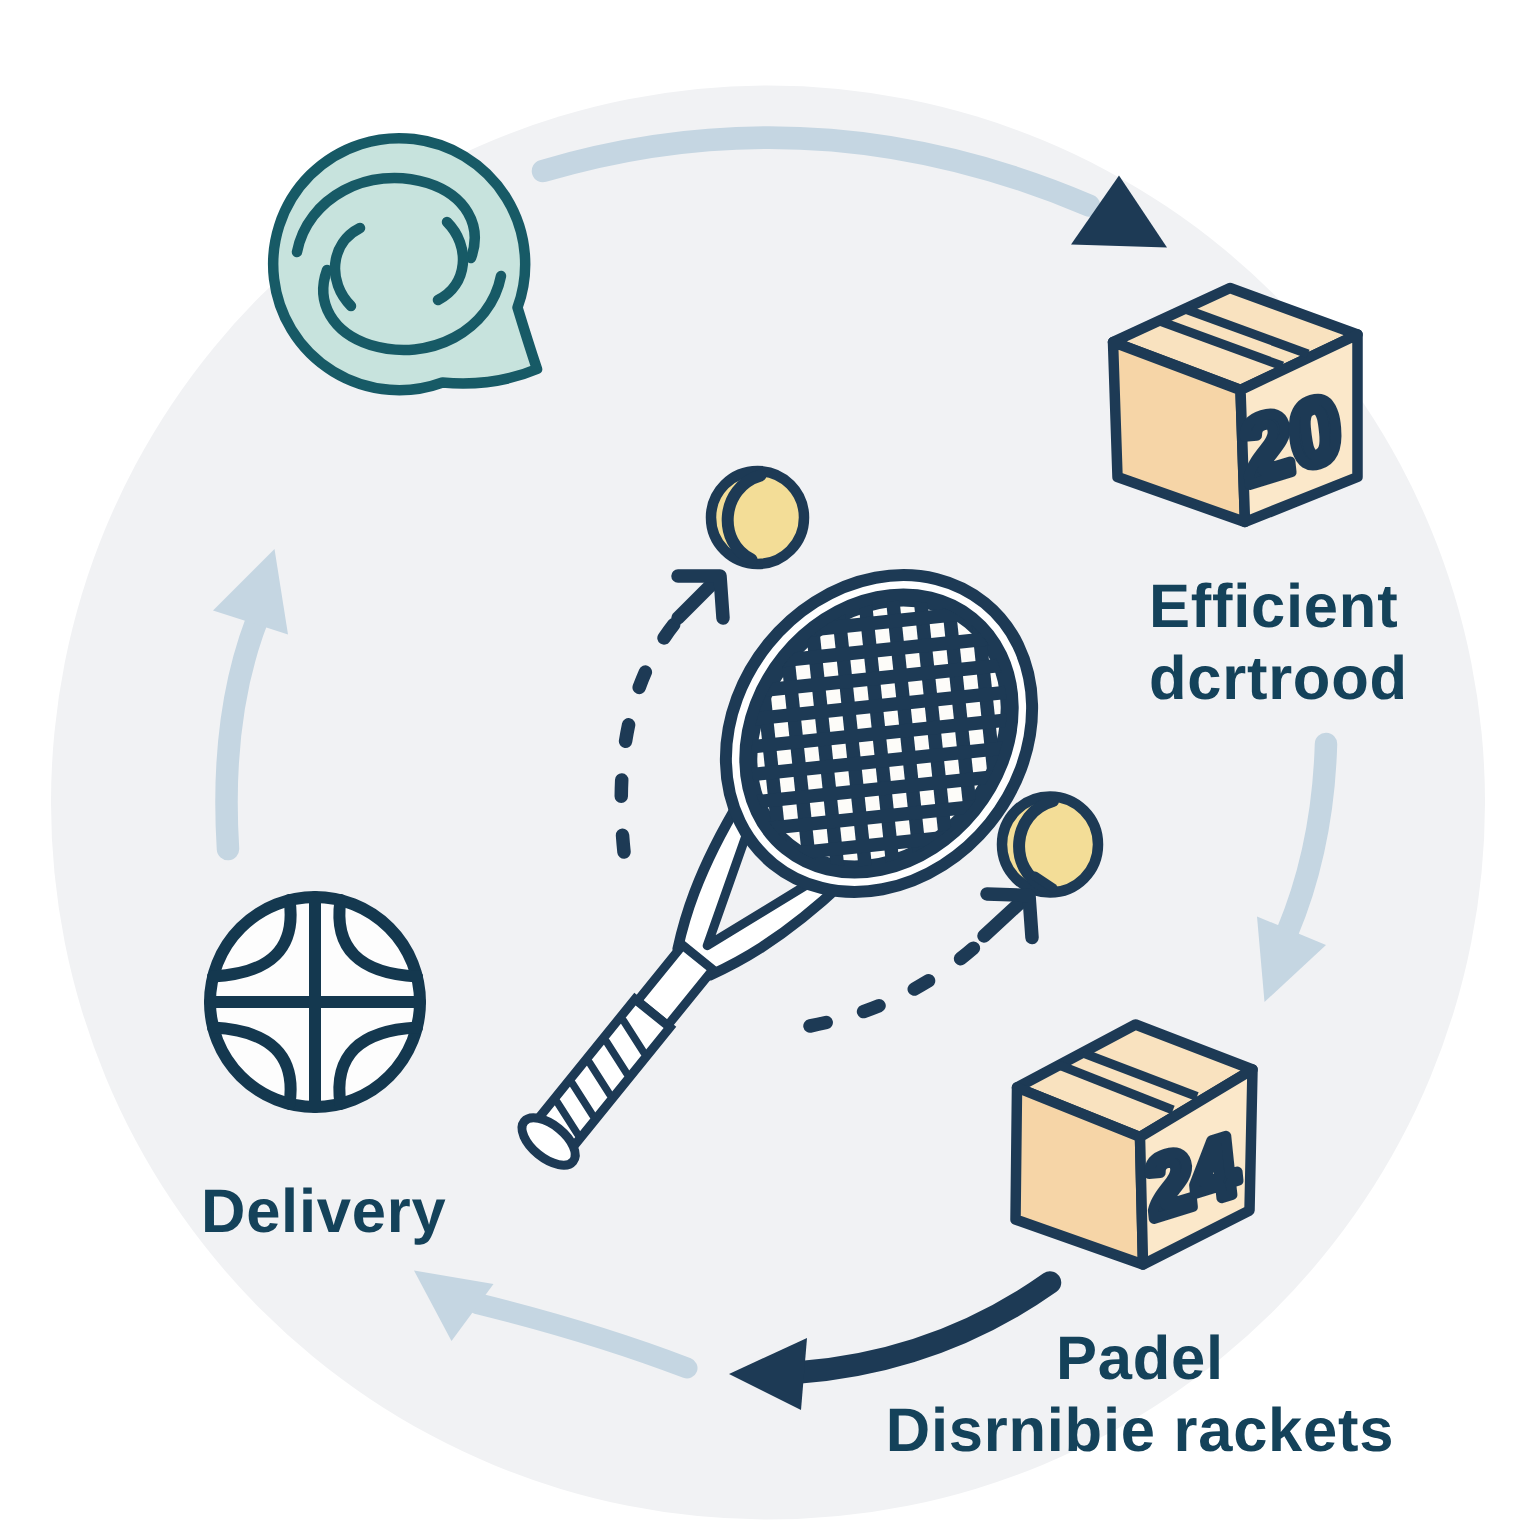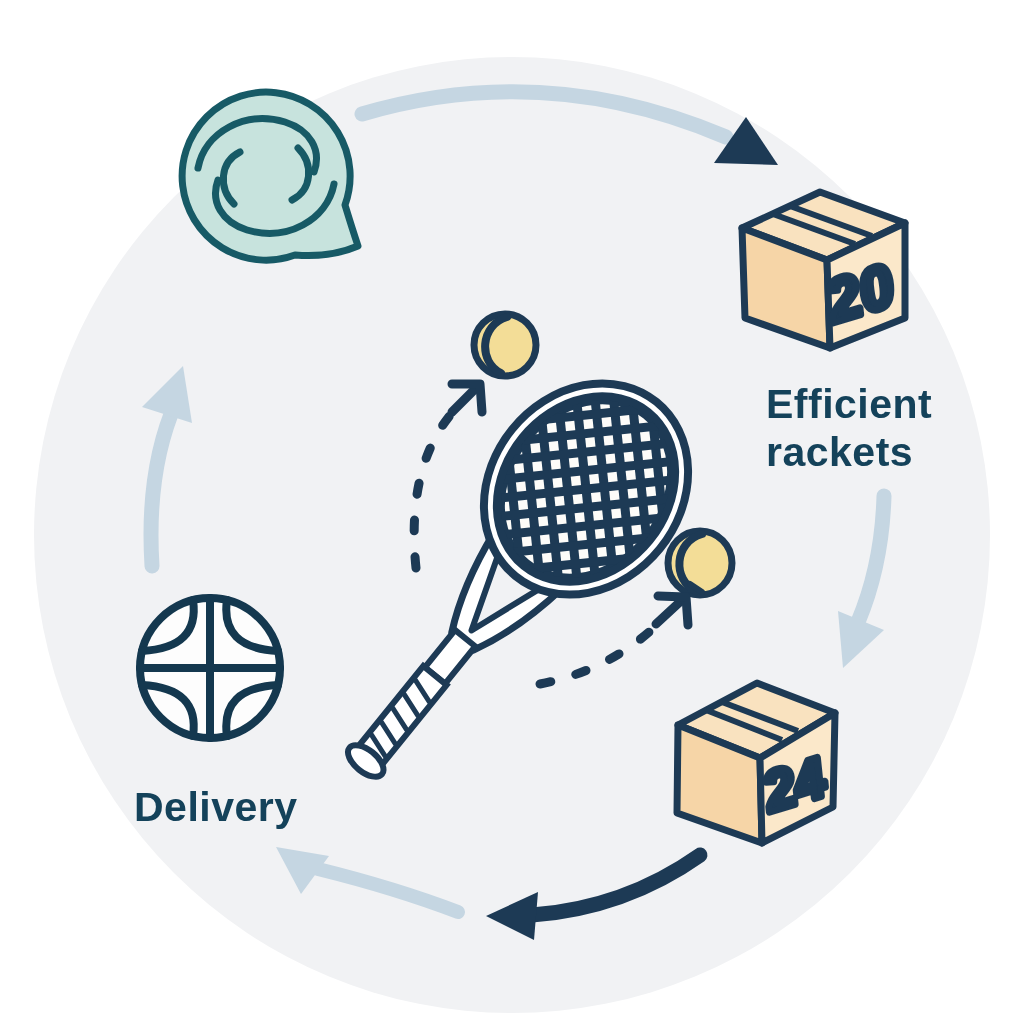--- a/index.html
+++ b/index.html
@@ -163,19 +163,23 @@
       <path d="M 760,758 L 835,713 L 833,807 L 762,843 Z" fill="#fbe8ca"></path>
       <path d="M 706,710 L 782,740" fill="none" stroke-width="6"></path>
       <path d="M 722,702 L 798,731" fill="none" stroke-width="6"></path>
       <text class="num-text" x="800" y="803" font-size="56" text-anchor="middle" transform="rotate(-17 800 803)">24</text>
     </g>
   </svg>
 
 
   <div class="label" style="left:753px;top:381px;margin-left:13px;">
     <div>Efficient</div>
-    <div>rackets</div>
+    <div>dcrtrood</div>
   </div>
 
   <div class="label" style="left:134px;top:784px;">Delivery</div>
 
+  <div class="label center" style="left:560px;top:882px;width:400px;">
+    <div>Padel</div>
+    <div>Disrnibie rackets</div>
+  </div>
 
 </div>
 
 </body></html>

